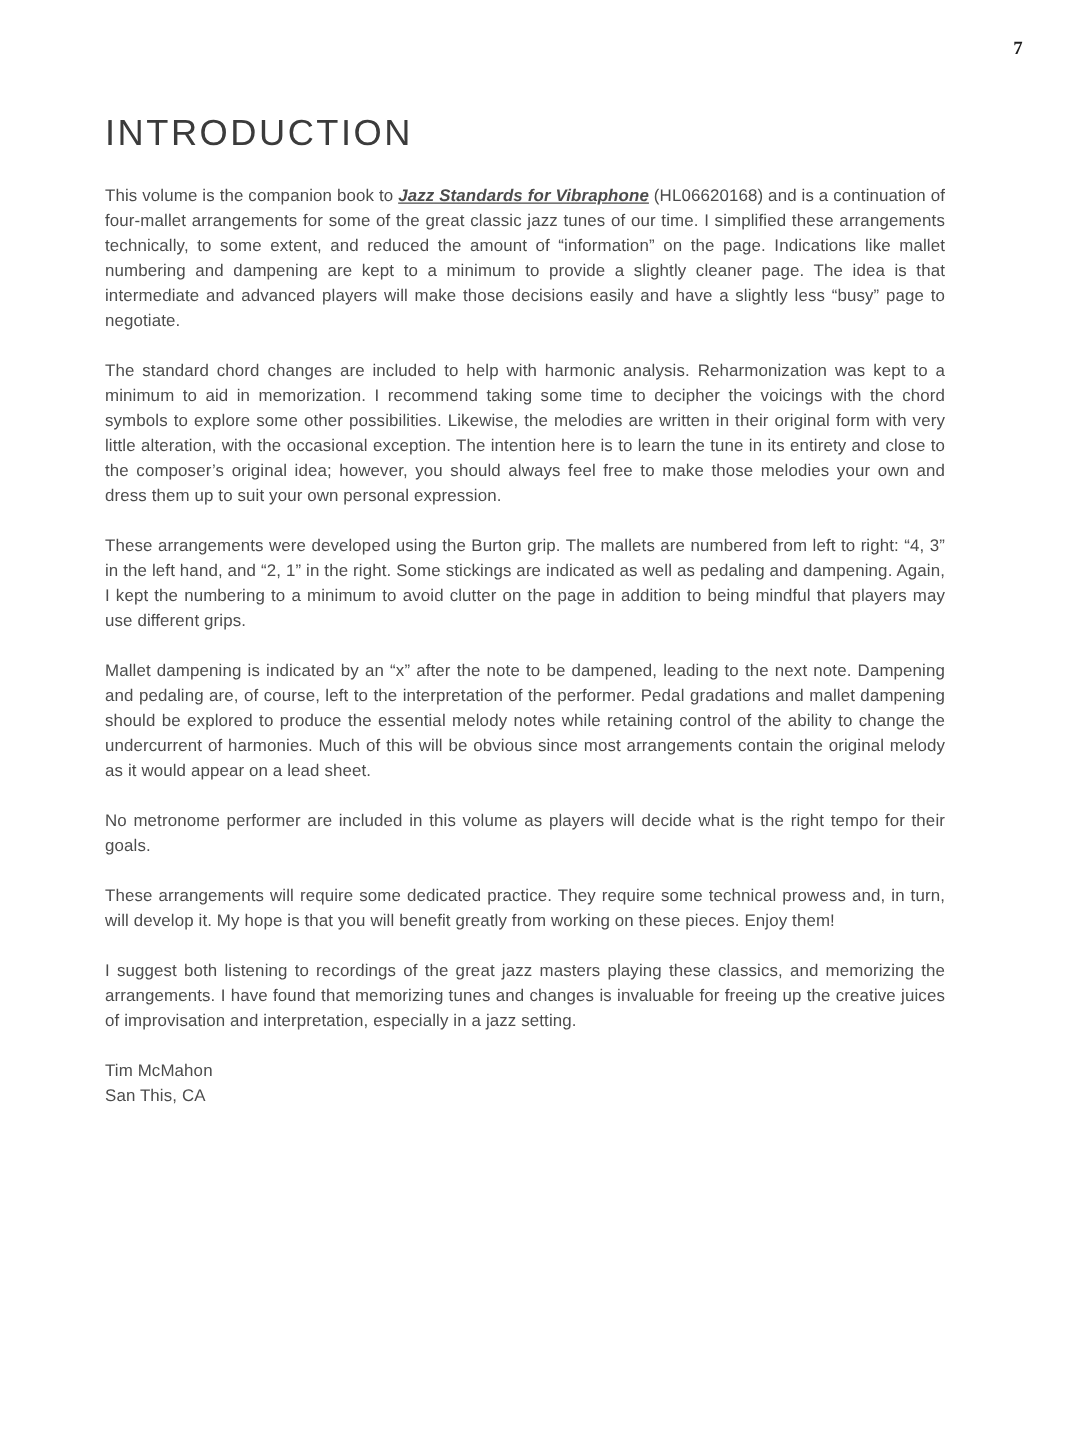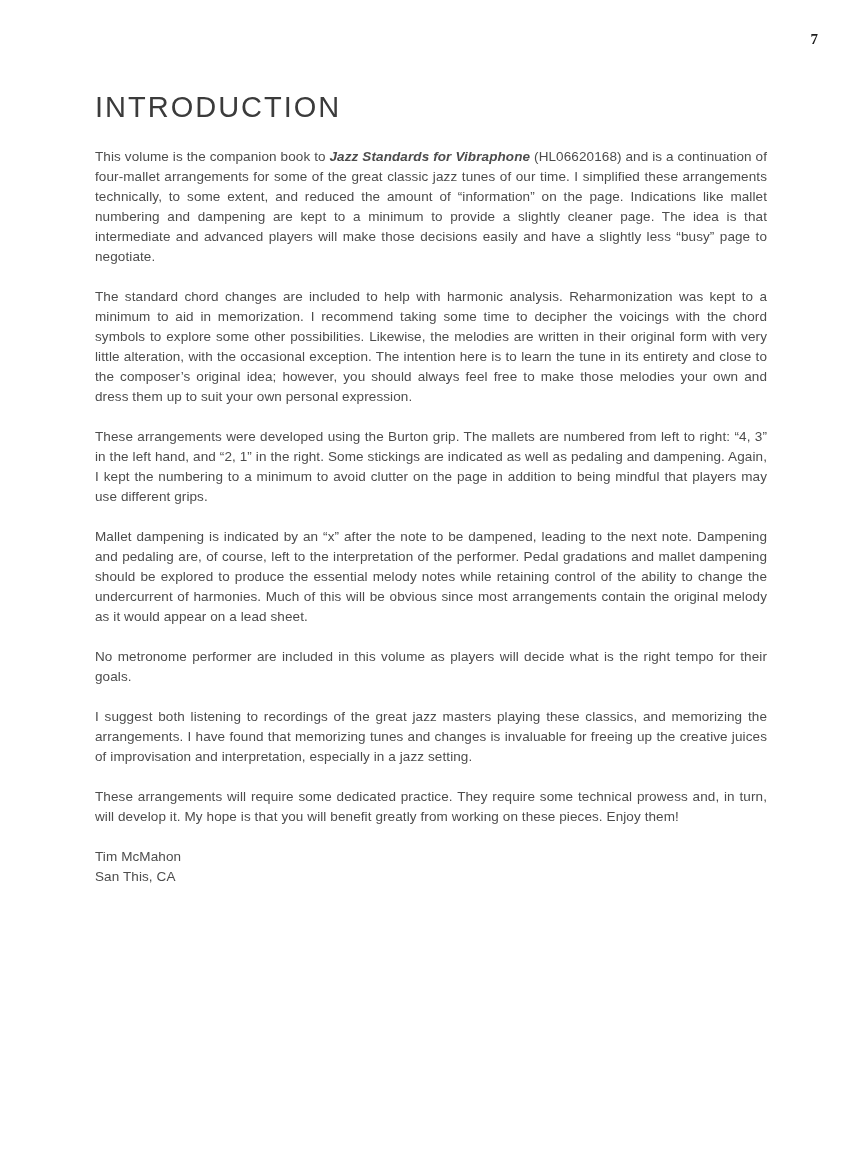--- a/index.html
+++ b/index.html
@@ -18,21 +18,21 @@
     position: absolute;
     top: 31px;
     right: 46px;
     font-family: "Liberation Serif", serif;
     font-size: 15px;
     font-weight: 700;
     color: #1e1e1e;
   }
   .content {
     position: absolute;
-    left: 95px;
+    left: 84px;
     top: 92px;
     width: 672px;
   }
   h1.page-title {
     margin: 0 0 25px 0;
     font-size: 29px;
     line-height: 30px;
     font-weight: 300;
     letter-spacing: 2px;
     color: #3b3b3b;
@@ -41,20 +41,21 @@
     margin: 0 0 20px 0;
     font-size: 13.5px;
     line-height: 20px;
     text-align: justify;
     color: #4c4c4c;
     letter-spacing: 0.1px;
   }
   .book-title {
     font-weight: 700;
     font-style: italic;
+    text-decoration: underline;
   }
   .signature {
   }
   .signature p {
     margin: 0;
     font-size: 13.5px;
     line-height: 20px;
     color: #4c4c4c;
     letter-spacing: 0.1px;
   }
@@ -73,23 +74,23 @@
     <p><span>This volume is the companion book to </span><span class="book-title">Jazz Standards for Vibraphone</span><span> (HL06620168) and is a continuation of four-mallet arrangements for some of the great classic jazz tunes of our time. I simplified these arrangements technically, to some extent, and reduced the amount of “information” on the page. Indications like mallet numbering and dampening are kept to a minimum to provide a slightly cleaner page. The idea is that intermediate and advanced players will make those decisions easily and have a slightly less “busy” page to negotiate.</span></p>
 
     <p>The standard chord changes are included to help with harmonic analysis. Reharmonization was kept to a minimum to aid in memorization. I recommend taking some time to decipher the voicings with the chord symbols to explore some other possibilities. Likewise, the melodies are written in their original form with very little alteration, with the occasional exception. The intention here is to learn the tune in its entirety and close to the composer’s original idea; however, you should always feel free to make those melodies your own and dress them up to suit your own personal expression.</p>
 
     <p>These arrangements were developed using the Burton grip. The mallets are numbered from left to right: “4, 3” in the left hand, and “2, 1” in the right. Some stickings are indicated as well as pedaling and dampening. Again, I kept the numbering to a minimum to avoid clutter on the page in addition to being mindful that players may use different grips.</p>
 
     <p>Mallet dampening is indicated by an “x” after the note to be dampened, leading to the next note. Dampening and pedaling are, of course, left to the interpretation of the performer. Pedal gradations and mallet dampening should be explored to produce the essential melody notes while retaining control of the ability to change the undercurrent of harmonies. Much of this will be obvious since most arrangements contain the original melody as it would appear on a lead sheet.</p>
 
     <p>No metronome performer are included in this volume as players will decide what is the right tempo for their goals.</p>
 
+    <p>These arrangements will require some dedicated practice. They require some technical prowess and, in turn, will develop it. My hope is that you will benefit greatly from working on these pieces. Enjoy them!</p>
+
     <p>I suggest both listening to recordings of the great jazz masters playing these classics, and memorizing the arrangements. I have found that memorizing tunes and changes is invaluable for freeing up the creative juices of improvisation and interpretation, especially in a jazz setting.</p>
-
-    <p>These arrangements will require some dedicated practice. They require some technical prowess and, in turn, will develop it. My hope is that you will benefit greatly from working on these pieces. Enjoy them!</p>
   </div>
 
   <div class="signature">
     <p>Tim McMahon</p>
     <p>San This, CA</p>
   </div>
 
 </div>
 
 </body></html>

